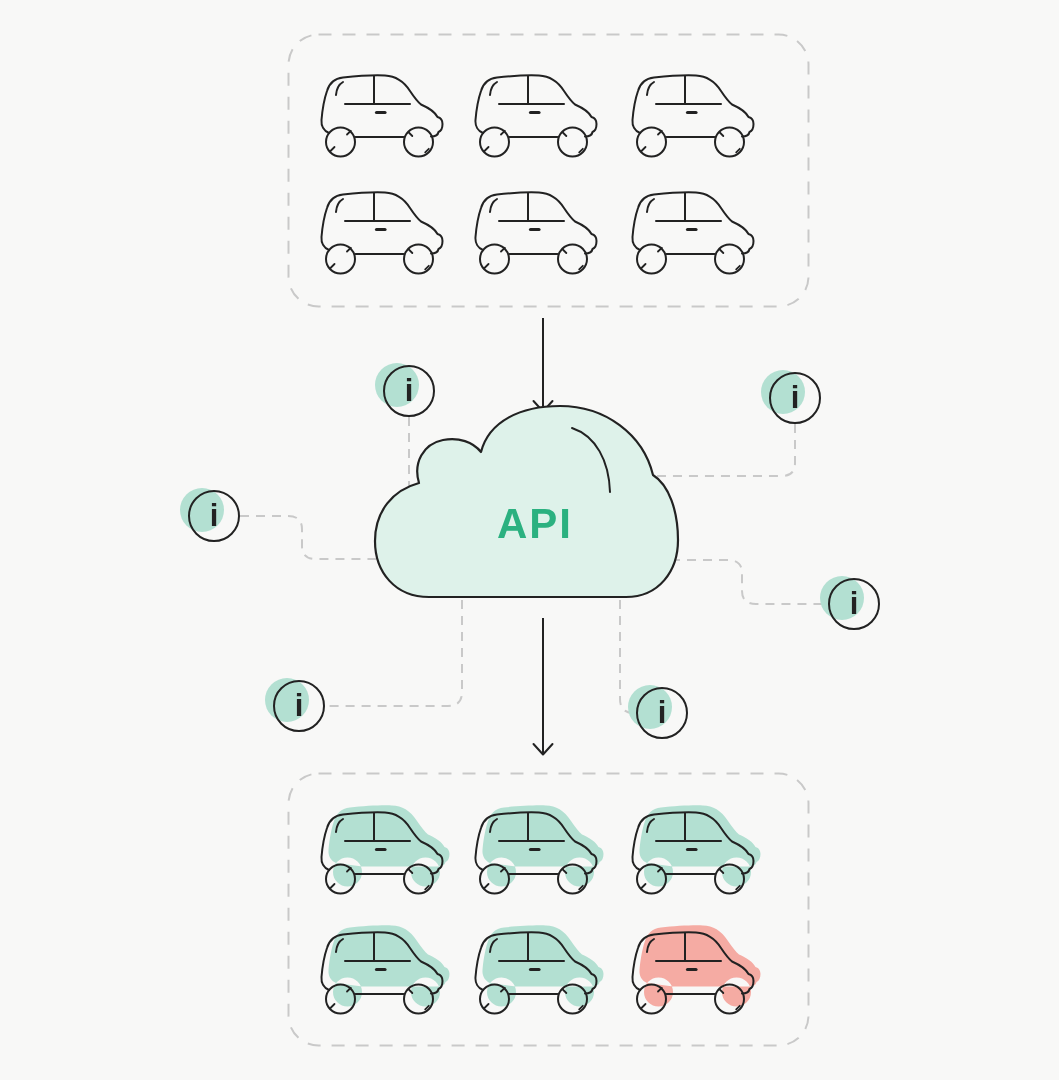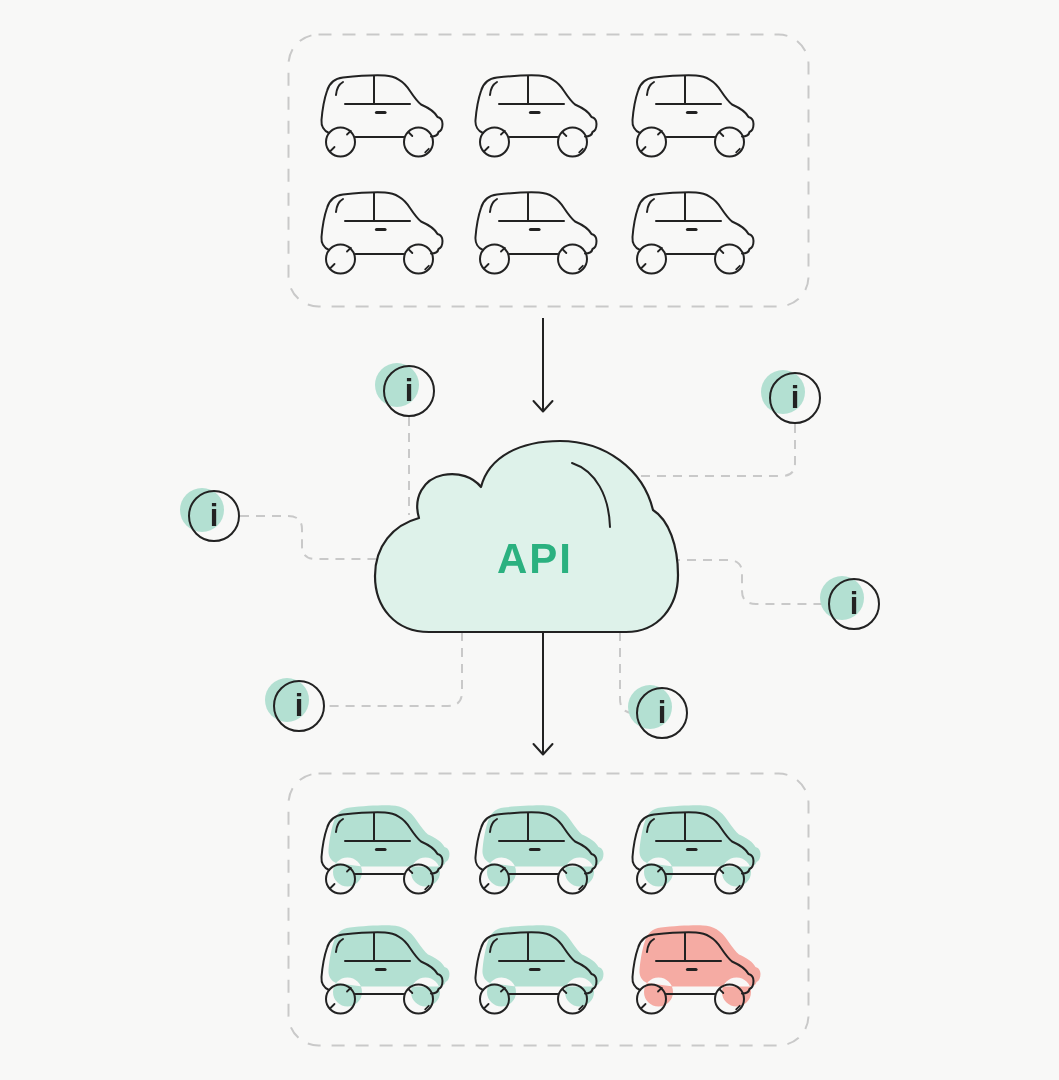--- a/index.html
+++ b/index.html
@@ -9,21 +9,21 @@
   }
   html,body{margin:0;padding:0;}
   body{background:var(--bg);font-family:"Liberation Sans",sans-serif;}
   .canvas{position:relative;width:1059px;height:1080px;background:var(--bg);overflow:hidden;}
   .underlay{position:absolute;left:0;top:0;z-index:1;}
   .underlay path,.underlay rect,.underlay line{fill:none;}
   .boxborder{stroke:var(--dash);stroke-width:2;stroke-dasharray:13 11;}
   .connector{stroke:var(--dash);stroke-width:2;stroke-dasharray:9 7;}
   .arrow{stroke:var(--ink);stroke-width:2;}
   .chevron{stroke:var(--ink);stroke-width:2;stroke-linecap:round;stroke-linejoin:round;}
-  .cloud{position:absolute;left:372px;top:439px;width:310px;height:200px;z-index:3;}
+  .cloud{position:absolute;left:372px;top:404px;width:310px;height:200px;z-index:3;}
   .cloud svg{overflow:visible;display:block;}
   .cloud-body{fill:var(--cloud_fill);stroke:var(--ink);stroke-width:2.2;stroke-linejoin:round;}
   .cloud-arc{fill:none;stroke:var(--ink);stroke-width:2;stroke-linecap:round;}
   .api{fill:var(--accent_green);font-family:"Liberation Sans",sans-serif;font-weight:bold;font-size:42px;letter-spacing:2px;}
   .car{position:absolute;width:150px;height:100px;z-index:2;}
   .car svg{overflow:visible;display:block;width:150px;height:100px;}
   .car .fill{display:none;stroke:none;}
   .car.state-teal .fill{display:inline;fill:var(--teal);}
   .car.state-red .fill{display:inline;fill:var(--red);}
   .carline{fill:none;stroke:var(--ink);stroke-width:2;stroke-linecap:round;stroke-linejoin:round;}

